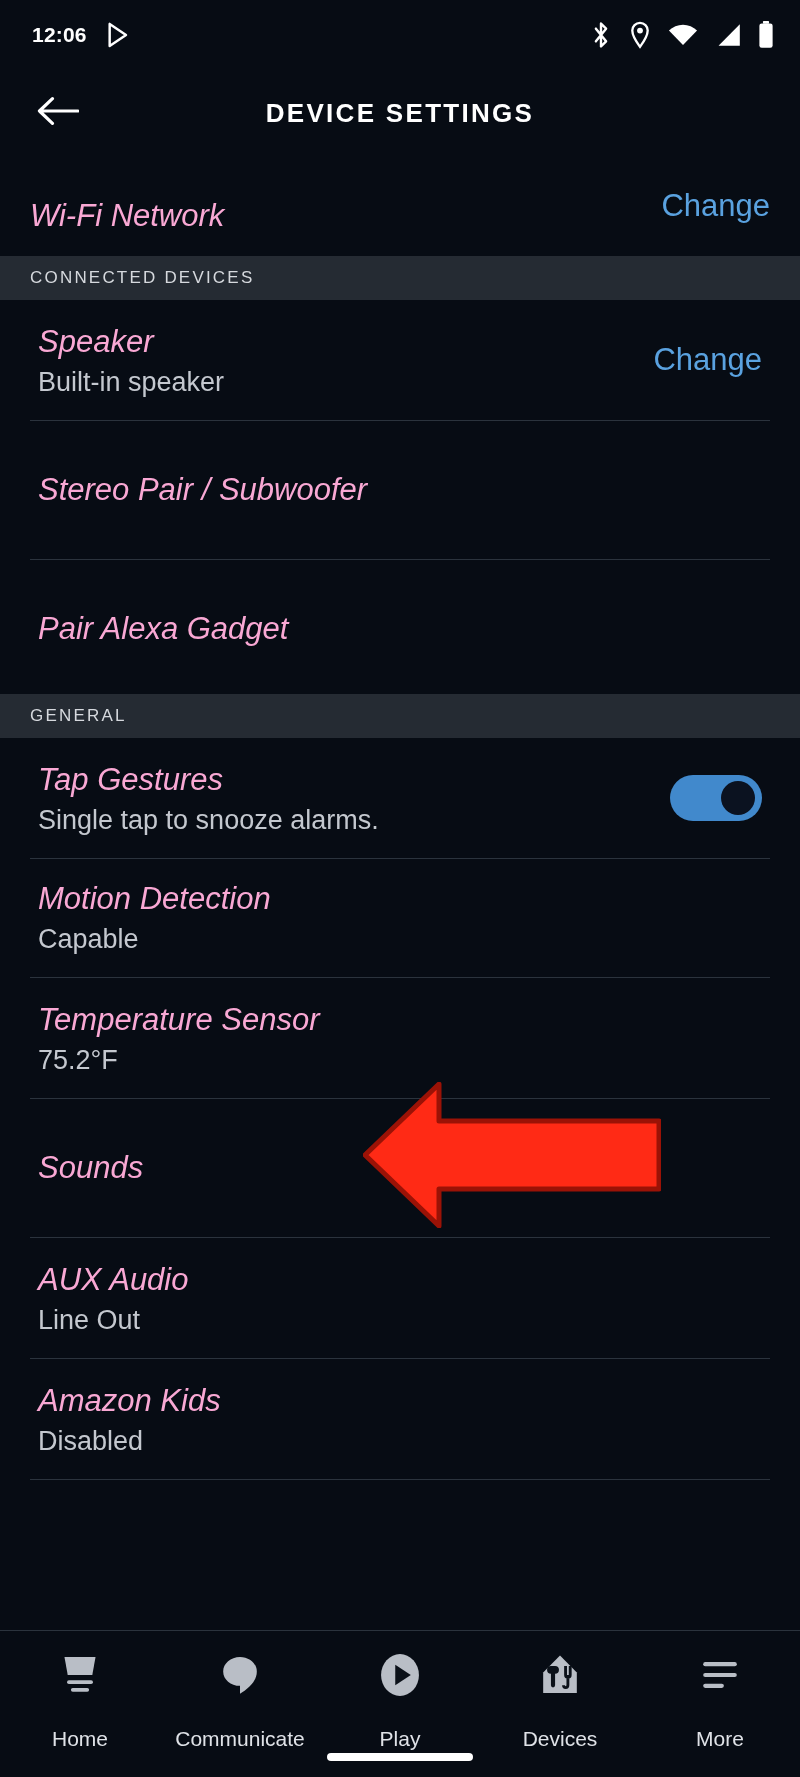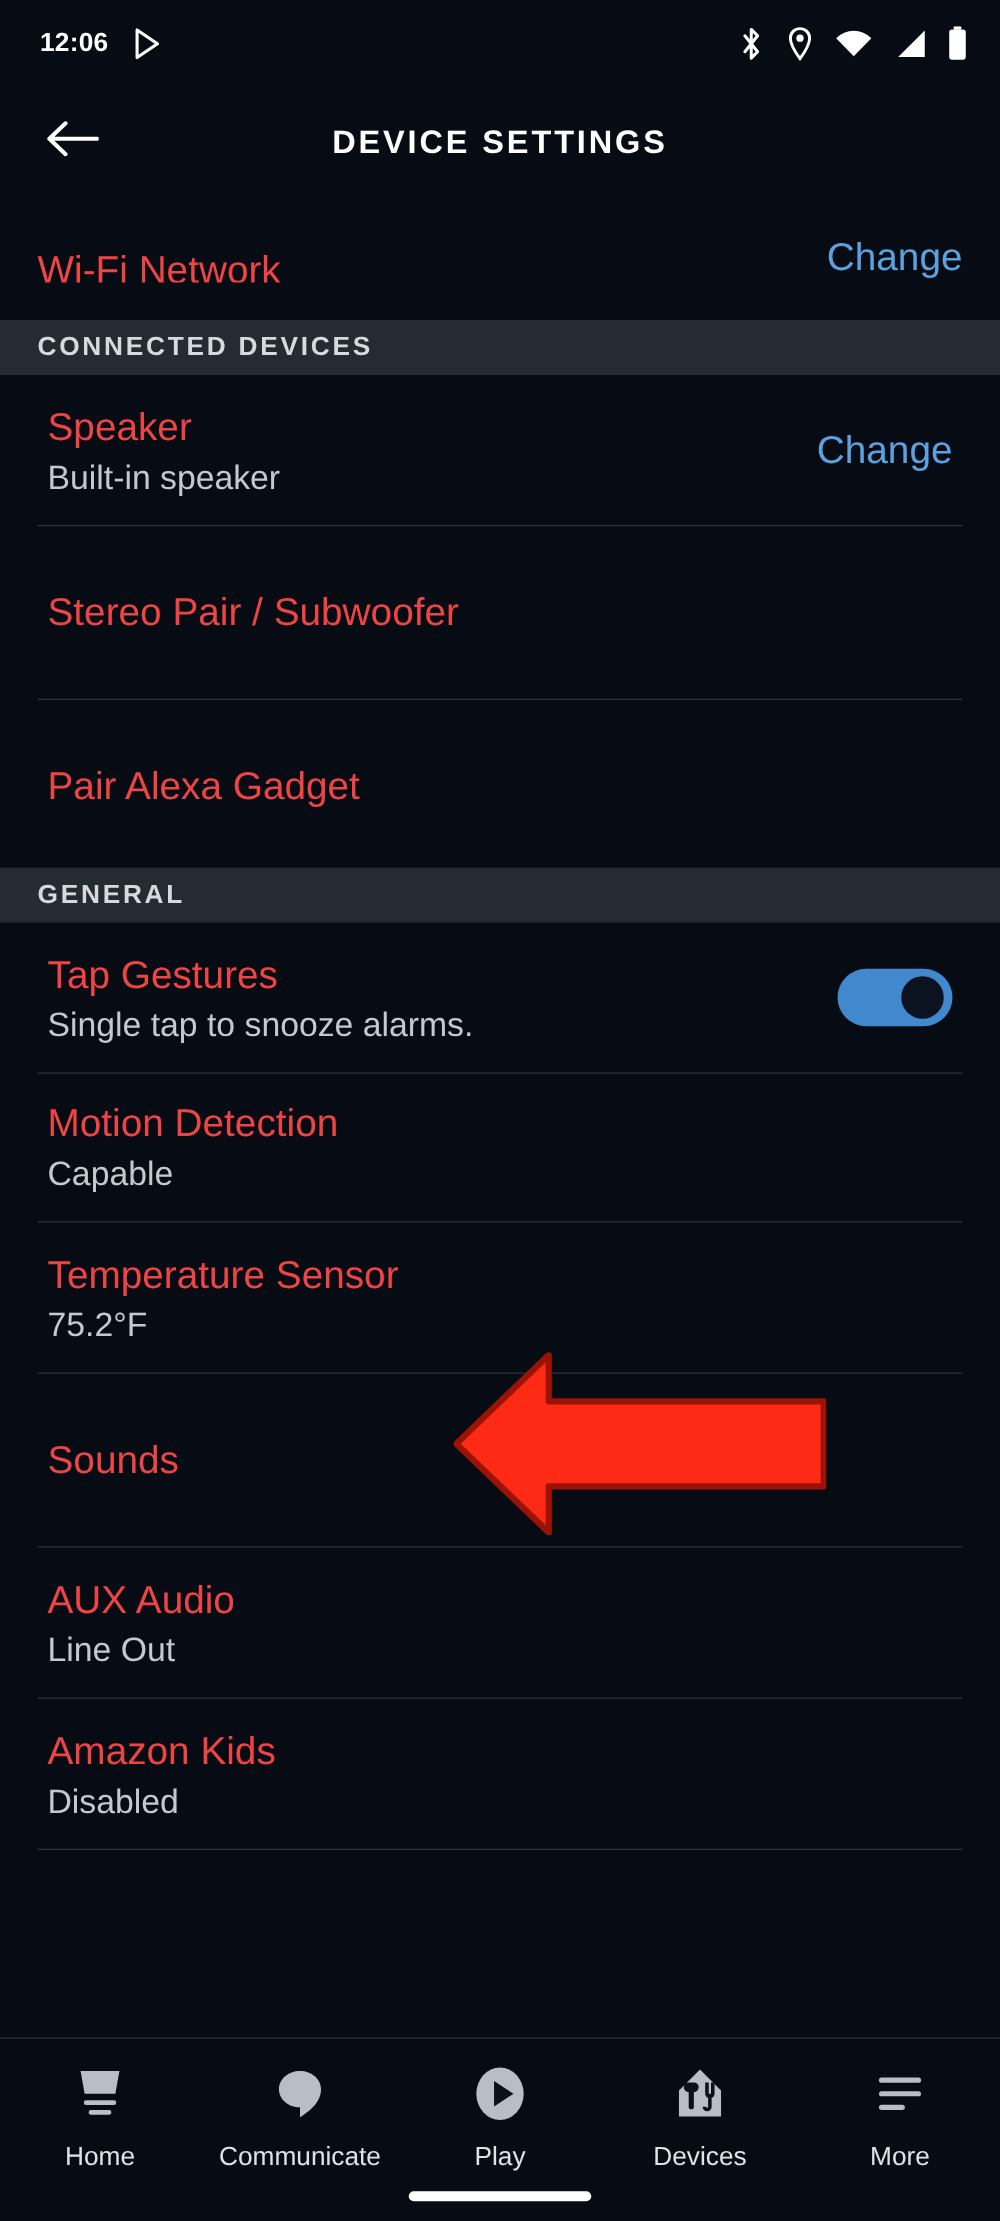--- a/index.html
+++ b/index.html
@@ -67,40 +67,41 @@
   }
 
   .section-header {
     background:#252b33;
     height:44px;
     display:flex; align-items:center;
     padding:0 30px;
   }
   .section-header .sh-text {
     color:#d6d9de;
-    font-size:21px;
-    font-weight:bold;
+    font-size:17px;
+    font-weight:normal;
     letter-spacing:2.2px;
   }
 
   .row {
     position:relative;
     padding:0 38px;
     display:flex; align-items:center;
     min-height:70px;
   }
   .row-inner {
     flex:1 1 auto;
     display:flex; flex-direction:column; justify-content:center;
   }
   .row-title {
-    color:#ef4444;
+    color:#f9a8d4;
     font-size:31px;
     line-height:40px;
     font-weight:400;
+    font-style:italic;
   }
   .row-sub {
     color:#c4c8cf;
     font-size:27px;
     line-height:32px;
     margin-top:4px;
   }
   .row-action {
     color:#5aa2e0;
     font-size:31px;
@@ -163,21 +164,21 @@
     border-top:1px solid #2b333d;
     display:flex;
     align-items:flex-start;
     padding-top:18px;
     position:relative;
   }
   .nav-item {
     flex:1 1 0;
     display:flex; flex-direction:column;
     align-items:center; justify-content:flex-start;
-    gap:13px;
+    gap:26px;
     cursor:pointer;
   }
   .nav-item .nav-label {
     color:#dfe2e7;
     font-size:21px;
   }
   .nav-icon { height:52px; display:flex; align-items:center; justify-content:center; }
   .home-indicator {
     position:absolute;
     bottom:16px; left:50%;

